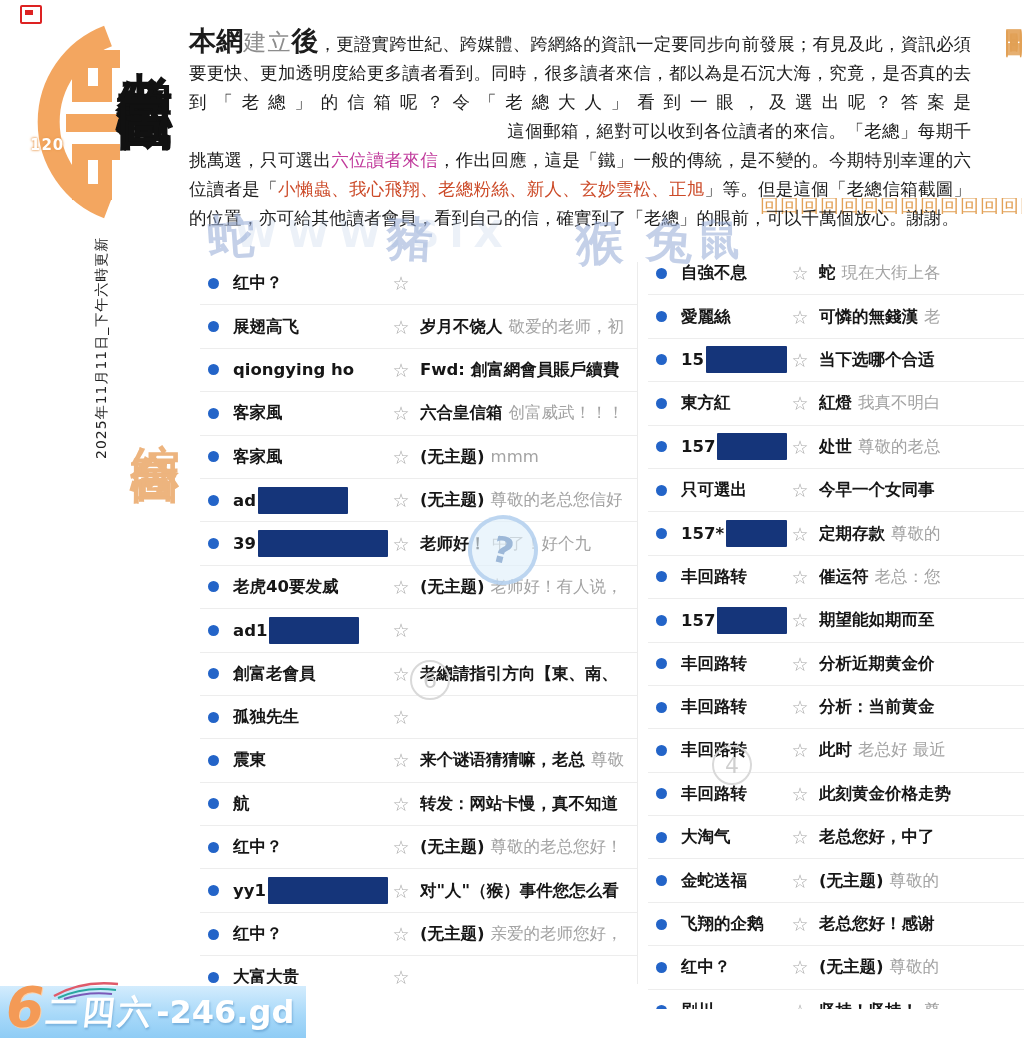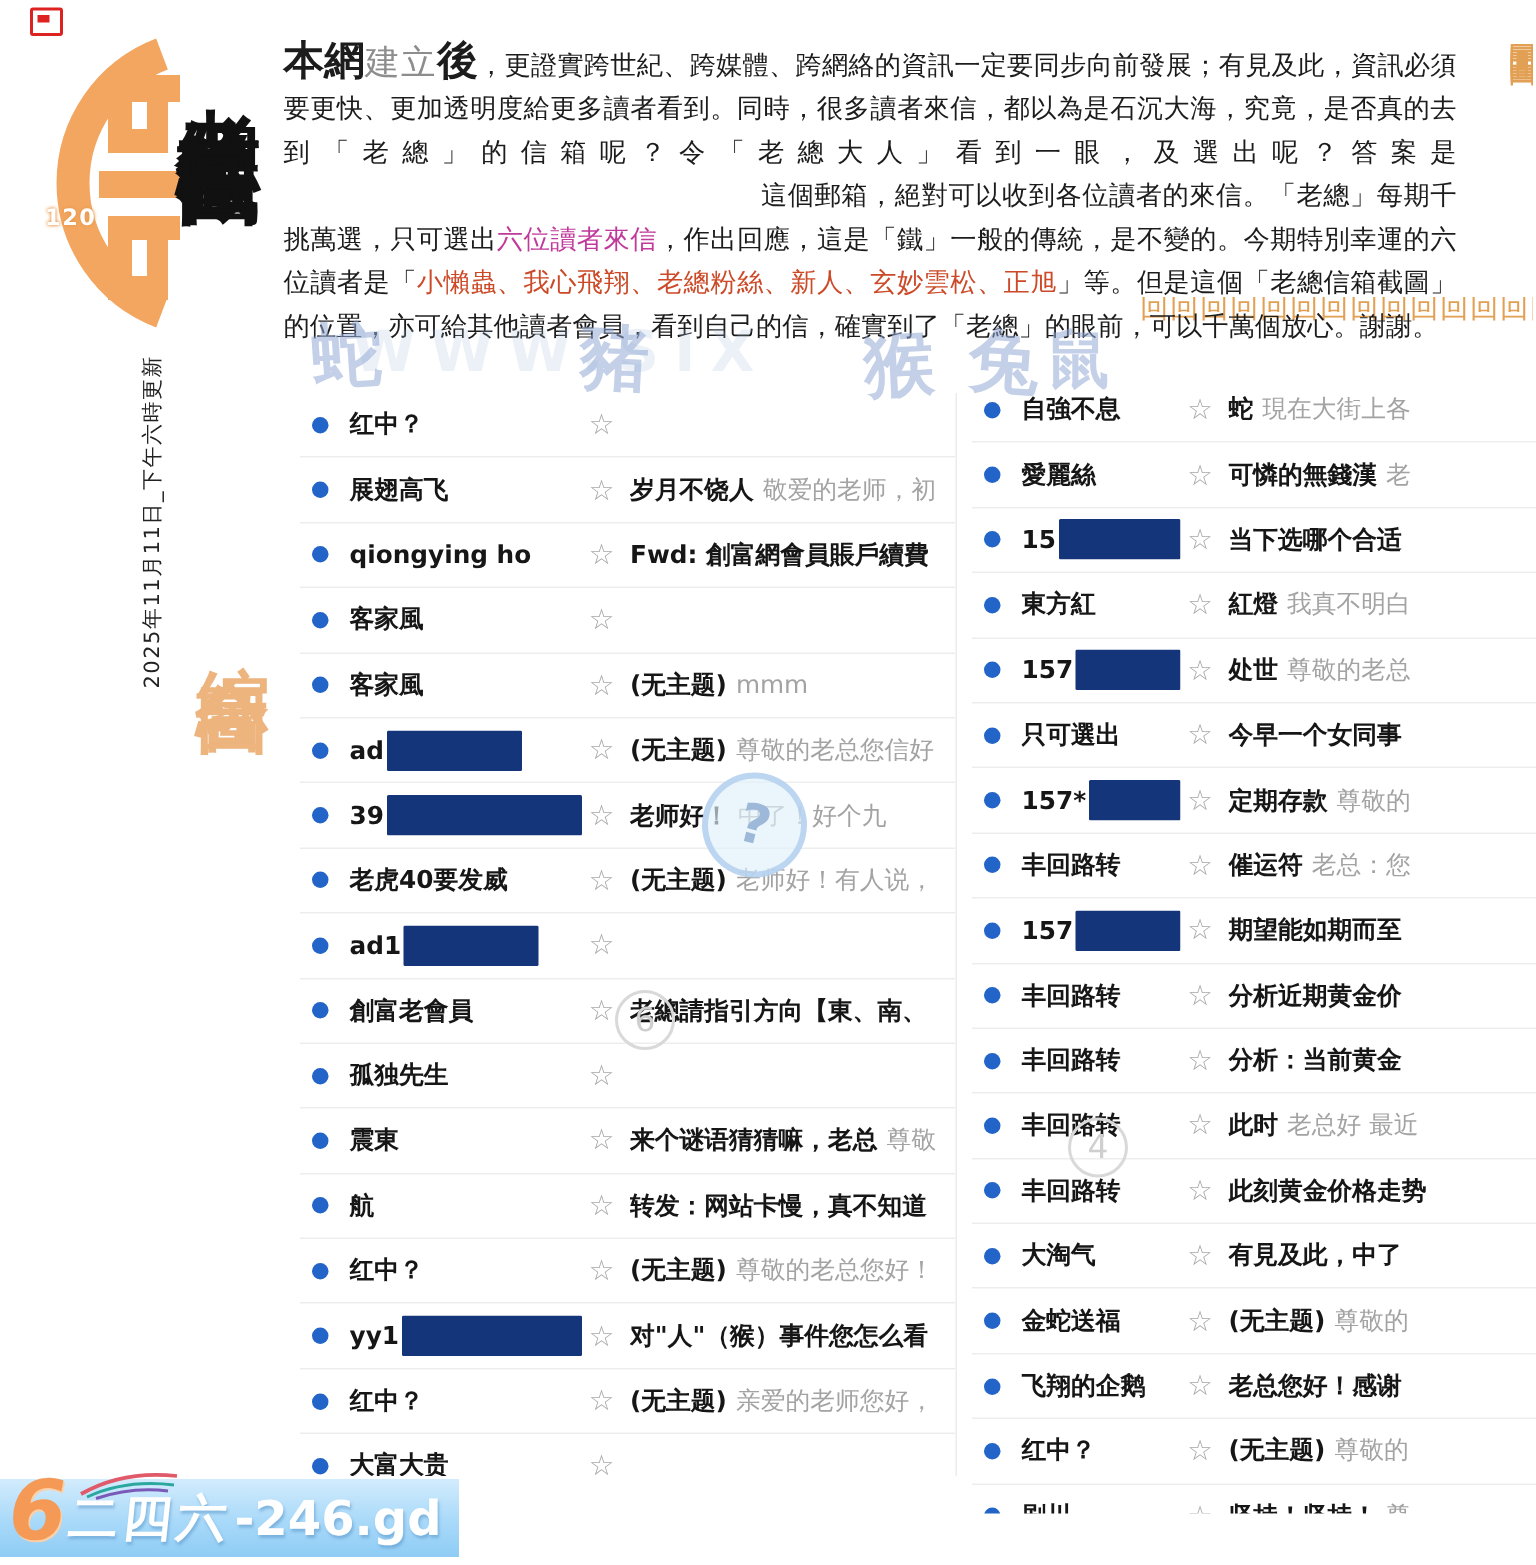--- a/index.html
+++ b/index.html
@@ -134,20 +134,21 @@
       <div class="mrow">
         <span class="dot"></span>
         <span class="sender">qiongying ho</span>
         <span class="star">☆</span>
         <span class="subj"><b>Fwd: 創富網會員賬戶續費</b></span>
       </div>
       <div class="mrow">
         <span class="dot"></span>
         <span class="sender">客家風</span>
         <span class="star">☆</span>
+        <span class="subj"><b>六合皇信箱</b><span class="prev">创富威武！！！</span></span>
       </div>
       <div class="mrow">
         <span class="dot"></span>
         <span class="sender">客家風</span>
         <span class="star">☆</span>
         <span class="subj"><b>(无主题)</b><span class="prev">mmm</span></span>
       </div>
       <div class="mrow">
         <span class="dot"></span>
         <span class="sender">ad<span class="redact" style="width: 90px;"></span></span>
@@ -294,21 +295,21 @@
       <div class="mrow">
         <span class="dot"></span>
         <span class="sender">丰回路转</span>
         <span class="star">☆</span>
         <span class="subj"><b>此刻黄金价格走势</b></span>
       </div>
       <div class="mrow">
         <span class="dot"></span>
         <span class="sender">大淘气</span>
         <span class="star">☆</span>
-        <span class="subj"><b>有見及此，中了</b></span>
+        <span class="subj"><b>老总您好，中了</b></span>
       </div>
       <div class="mrow">
         <span class="dot"></span>
         <span class="sender">金蛇送福</span>
         <span class="star">☆</span>
         <span class="subj"><b>(无主题)</b><span class="prev">尊敬的</span></span>
       </div>
       <div class="mrow">
         <span class="dot"></span>
         <span class="sender">飞翔的企鹅</span>

